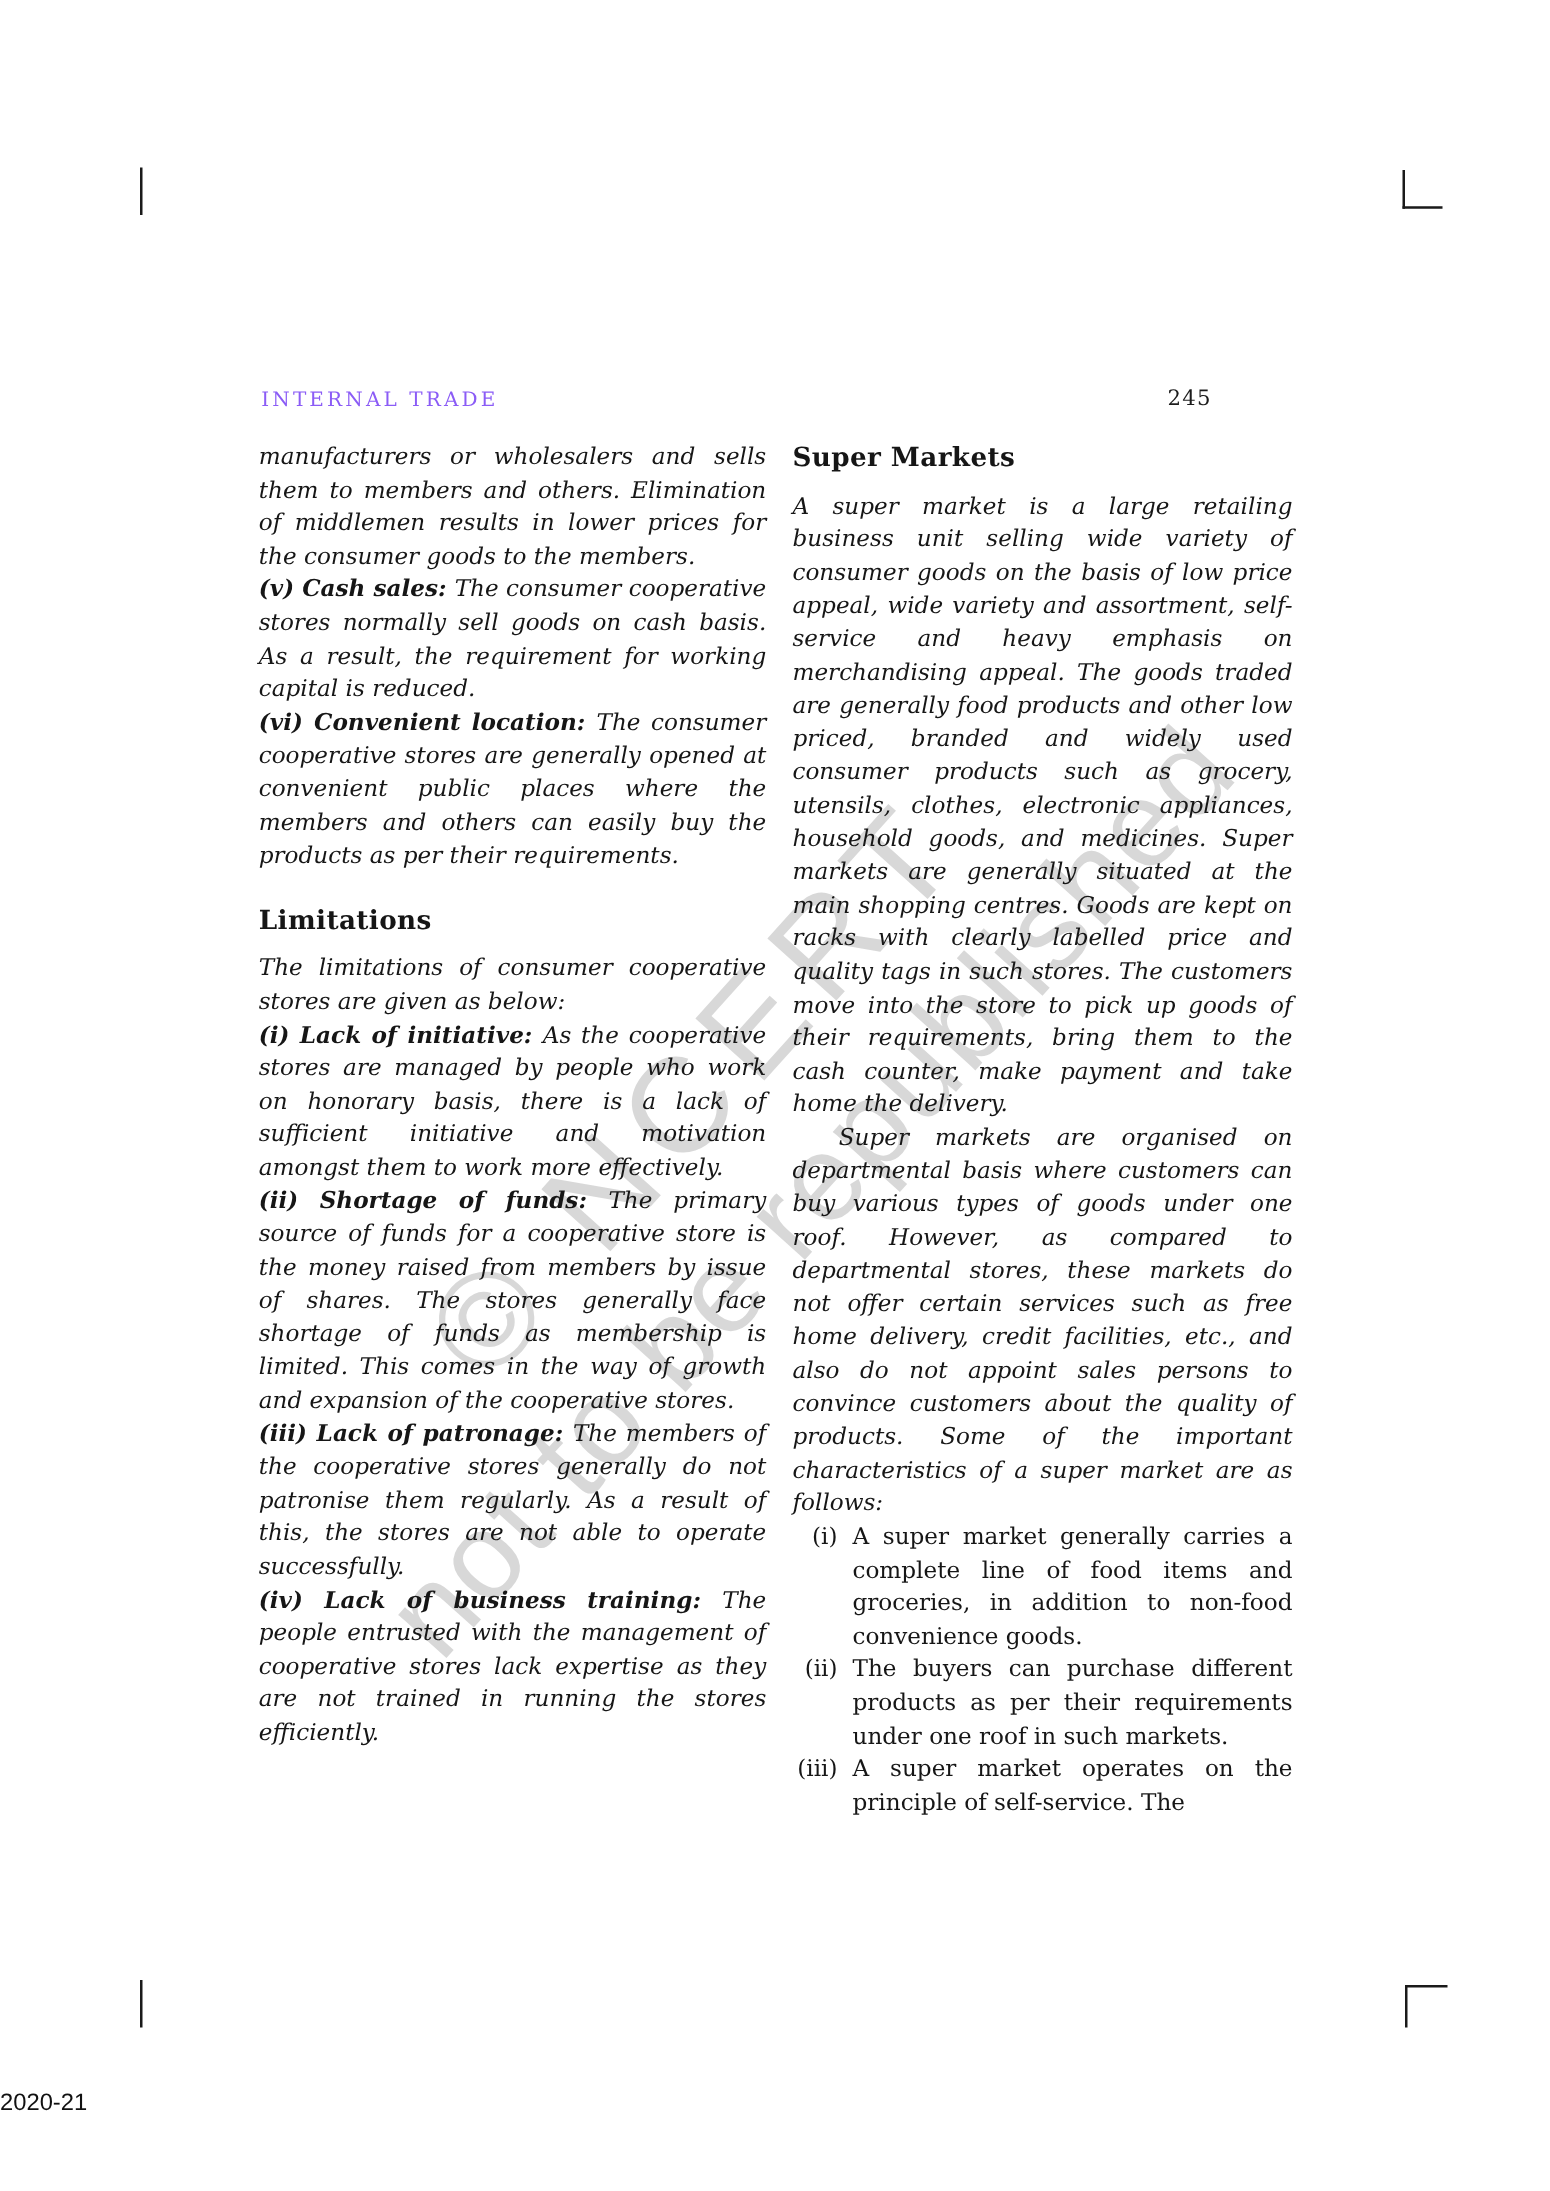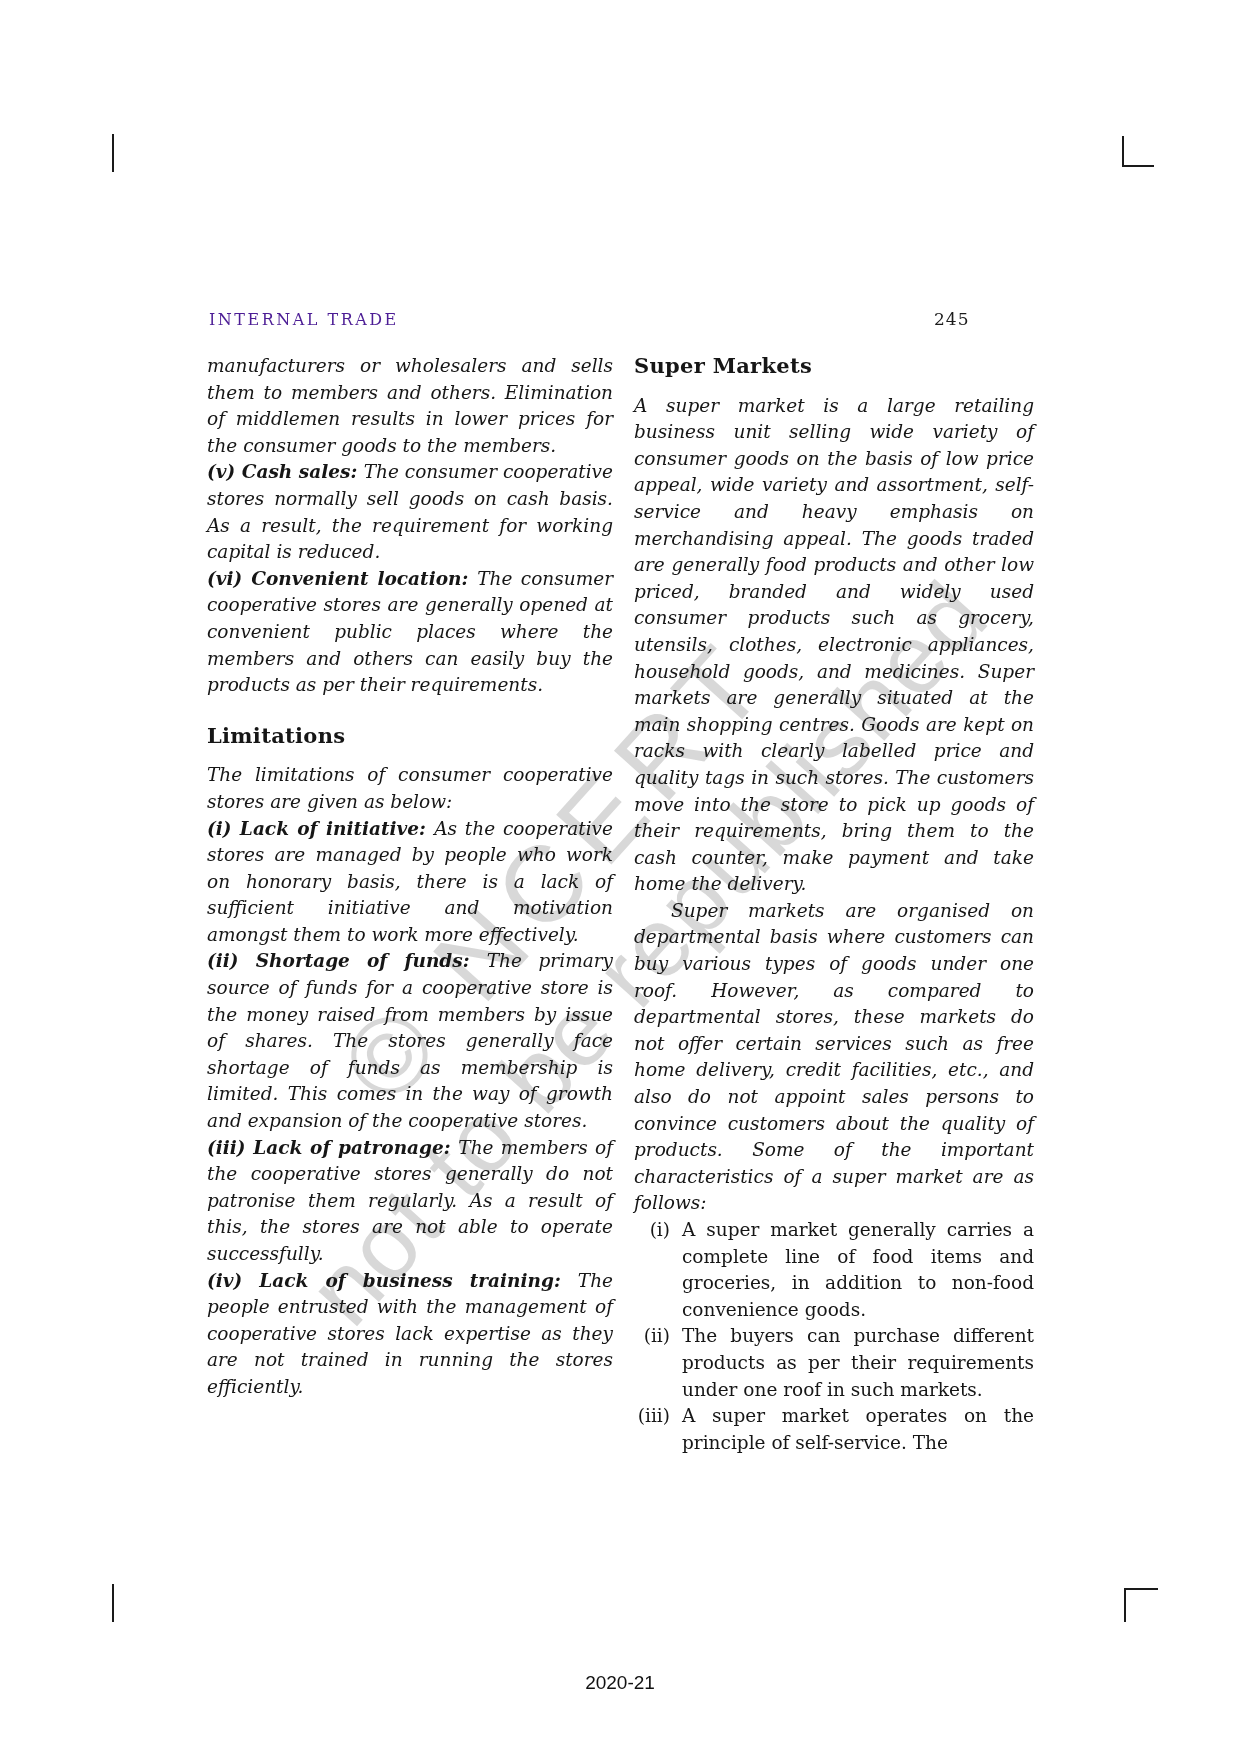--- a/index.html
+++ b/index.html
@@ -17,21 +17,21 @@
   .crop-tl-v { left:112px; top:134px;  width:2px;  height:38px; }
   .crop-tr-v { left:1122px; top:136px; width:2px;  height:31px; }
   .crop-tr-h { left:1122px; top:165px; width:32px; height:2px; }
   .crop-bl-v { left:112px; top:1584px; width:2px;  height:38px; }
   .crop-br-h { left:1124px; top:1588px; width:34px; height:2px; }
   .crop-br-v { left:1124px; top:1588px; width:2px;  height:34px; }
 
   
   .header-title {
     position:absolute; left:209px; top:310px;
-    font-size:16px; letter-spacing:2.5px; color:#4c1d95;
+    font-size:16px; letter-spacing:2.5px; color:#8b5cf6;
   }
   .page-num {
     position:absolute; left:934px; top:309px; width:100px;
     font-size:17px; letter-spacing:1px; color:#1c1c1c;
   }
 
   
   .watermark {
     position:absolute; left:95px; top:470px; width:1010px; height:880px;
     display:flex; flex-direction:column; align-items:center; justify-content:center;
@@ -63,21 +63,21 @@
     font-size:21px; font-weight:bold; letter-spacing:0.3px;
     margin:24px 0 13px 0; text-align:left;
   }
   .li { display:flex; margin:0; }
   .li .num { flex:0 0 48px; box-sizing:border-box; padding-right:12px; text-align:right; }
   .li .txt { flex:1; text-align:justify; }
 
   
   .footer {
     position:absolute; left:0; top:1672px; width:1240px;
-    text-align:center; z-index:1;
+    text-align:left; z-index:1;
     font-family:"Liberation Sans", sans-serif;
     font-size:19px; color:#111111;
   }
 </style>
 </head>
 <body>
 
 <div class="page">
 
   <div class="crop crop-tl-v"></div>

